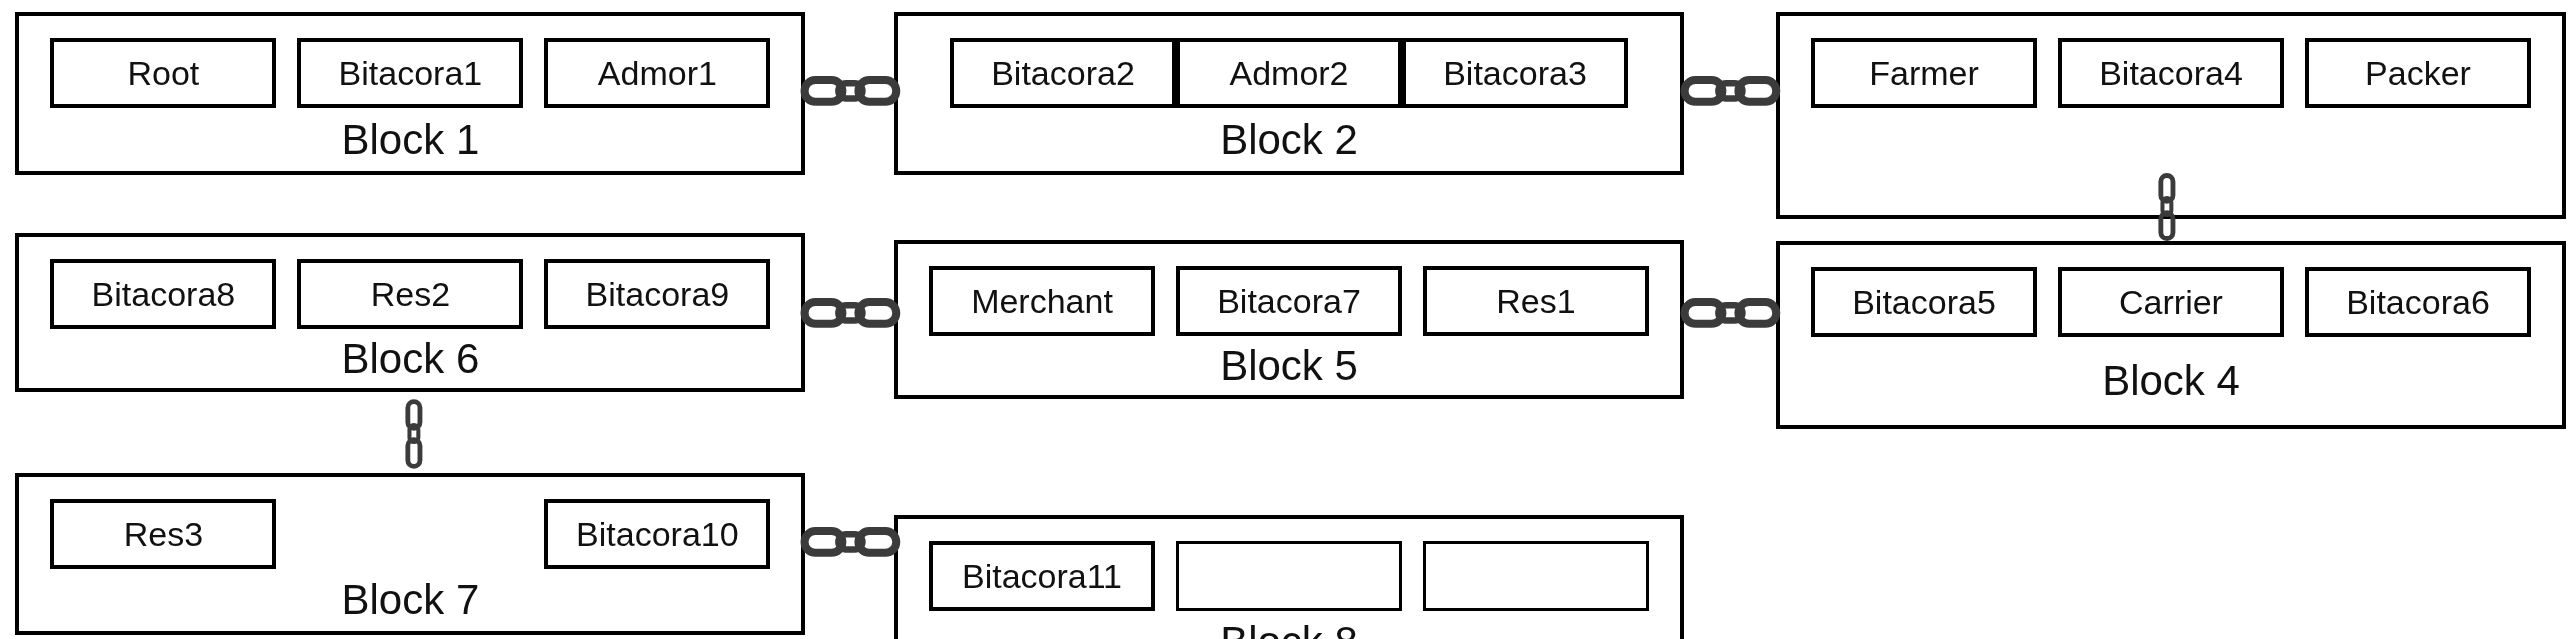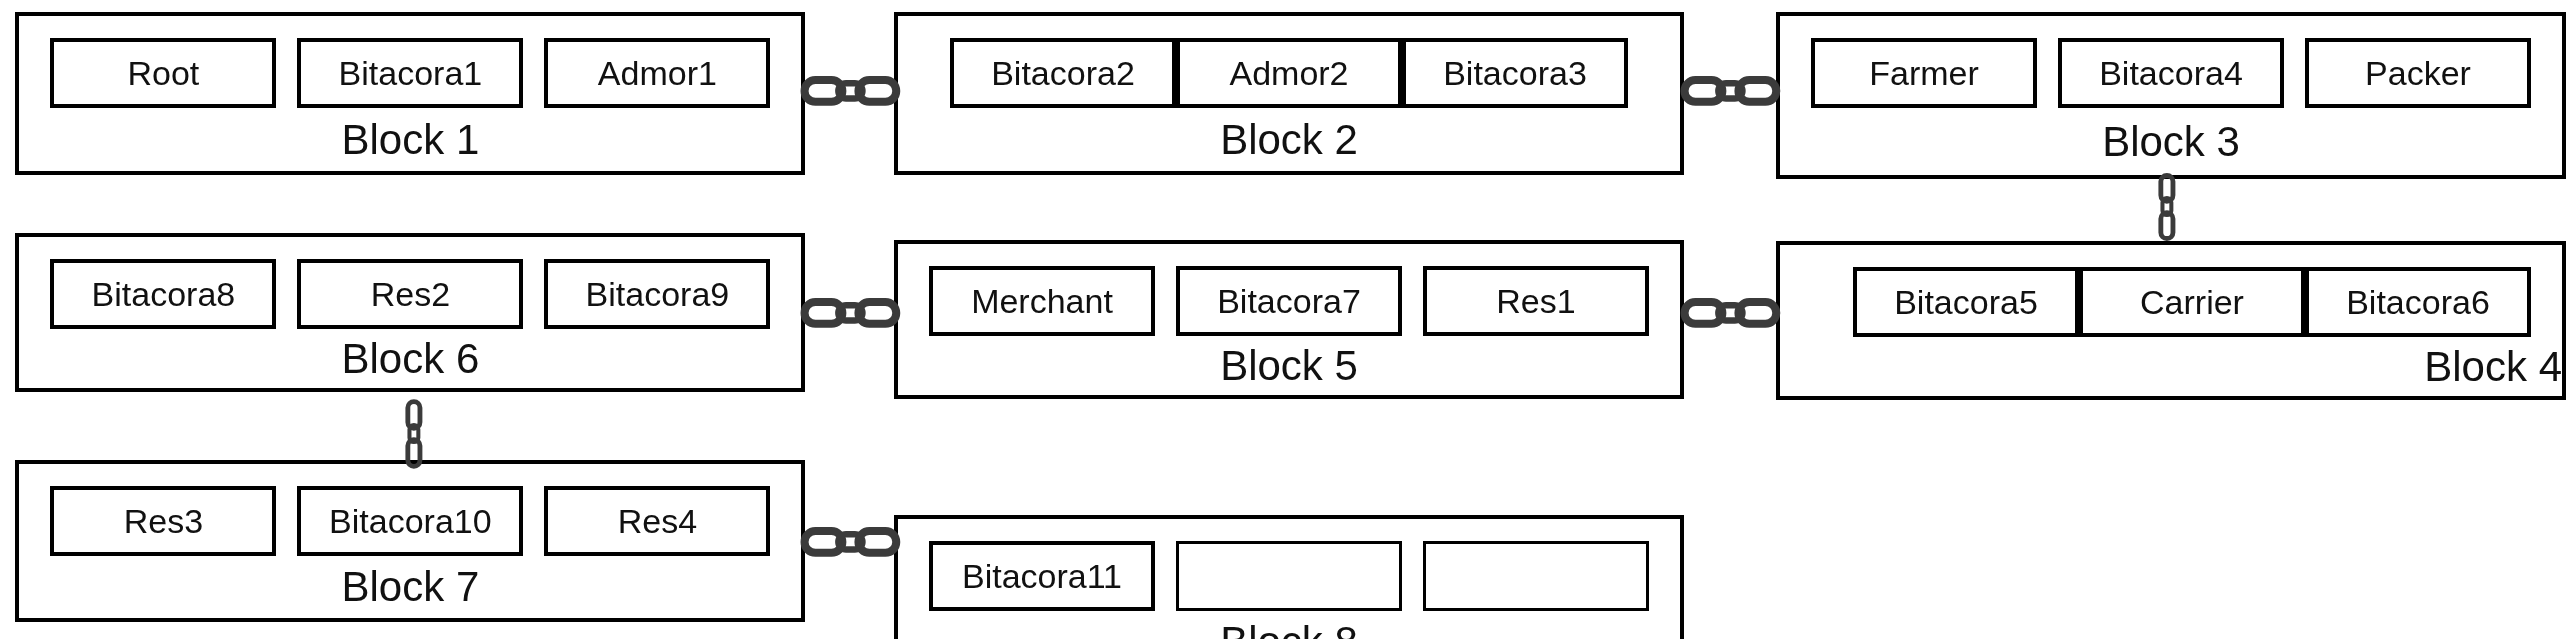--- a/index.html
+++ b/index.html
@@ -68,61 +68,59 @@
 
   <div class="block" style="left:894px;top:12.2px;width:790px;height:163px;align-items:center;">
     <div class="cells">
       <div class="cell">Bitacora2</div>
       <div class="cell">Admor2</div>
       <div class="cell">Bitacora3</div>
     </div>
     <div class="block-label">Block 2</div>
   </div>
 
-  <div class="block" style="left:1776px;top:12.2px;width:790px;height:167px;">
+  <div class="block" style="left:1776px;top:12.2px;width:790px;height:207px;">
     <div class="cells">
       <div class="cell">Farmer</div>
       <div class="cell">Bitacora4</div>
       <div class="cell">Packer</div>
     </div>
-    <div class="block-label">Block 3</div>
   </div>
 
   <div class="block" style="left:15.4px;top:233px;width:790px;height:159px;">
     <div class="cells">
       <div class="cell">Bitacora8</div>
       <div class="cell">Res2</div>
       <div class="cell">Bitacora9</div>
     </div>
     <div class="block-label">Block 6</div>
   </div>
 
   <div class="block" style="left:894px;top:240px;width:790px;height:159px;">
     <div class="cells">
       <div class="cell">Merchant</div>
       <div class="cell">Bitacora7</div>
       <div class="cell">Res1</div>
     </div>
     <div class="block-label">Block 5</div>
   </div>
 
-  <div class="block" style="left:1776px;top:241px;width:790px;height:159px;align-items:flex-end;">
+  <div class="block" style="left:1776px;top:241px;width:790px;height:188px;">
     <div class="cells">
       <div class="cell">Bitacora5</div>
       <div class="cell">Carrier</div>
       <div class="cell">Bitacora6</div>
     </div>
     <div class="block-label">Block 4</div>
   </div>
 
-  <div class="block" style="left:15.4px;top:460px;width:790px;height:162px;">
+  <div class="block" style="left:15.4px;top:473px;width:790px;height:162px;">
     <div class="cells">
       <div class="cell">Res3</div>
       <div class="cell">Bitacora10</div>
-      <div class="cell">Res4</div>
     </div>
     <div class="block-label">Block 7</div>
   </div>
 
   <div class="block" style="left:894px;top:467px;width:790px;height:162px;margin-top:48px;">
     <div class="cells">
       <div class="cell">Bitacora11</div>
       <div class="cell thin"></div>
       <div class="cell thin"></div>
     </div>

